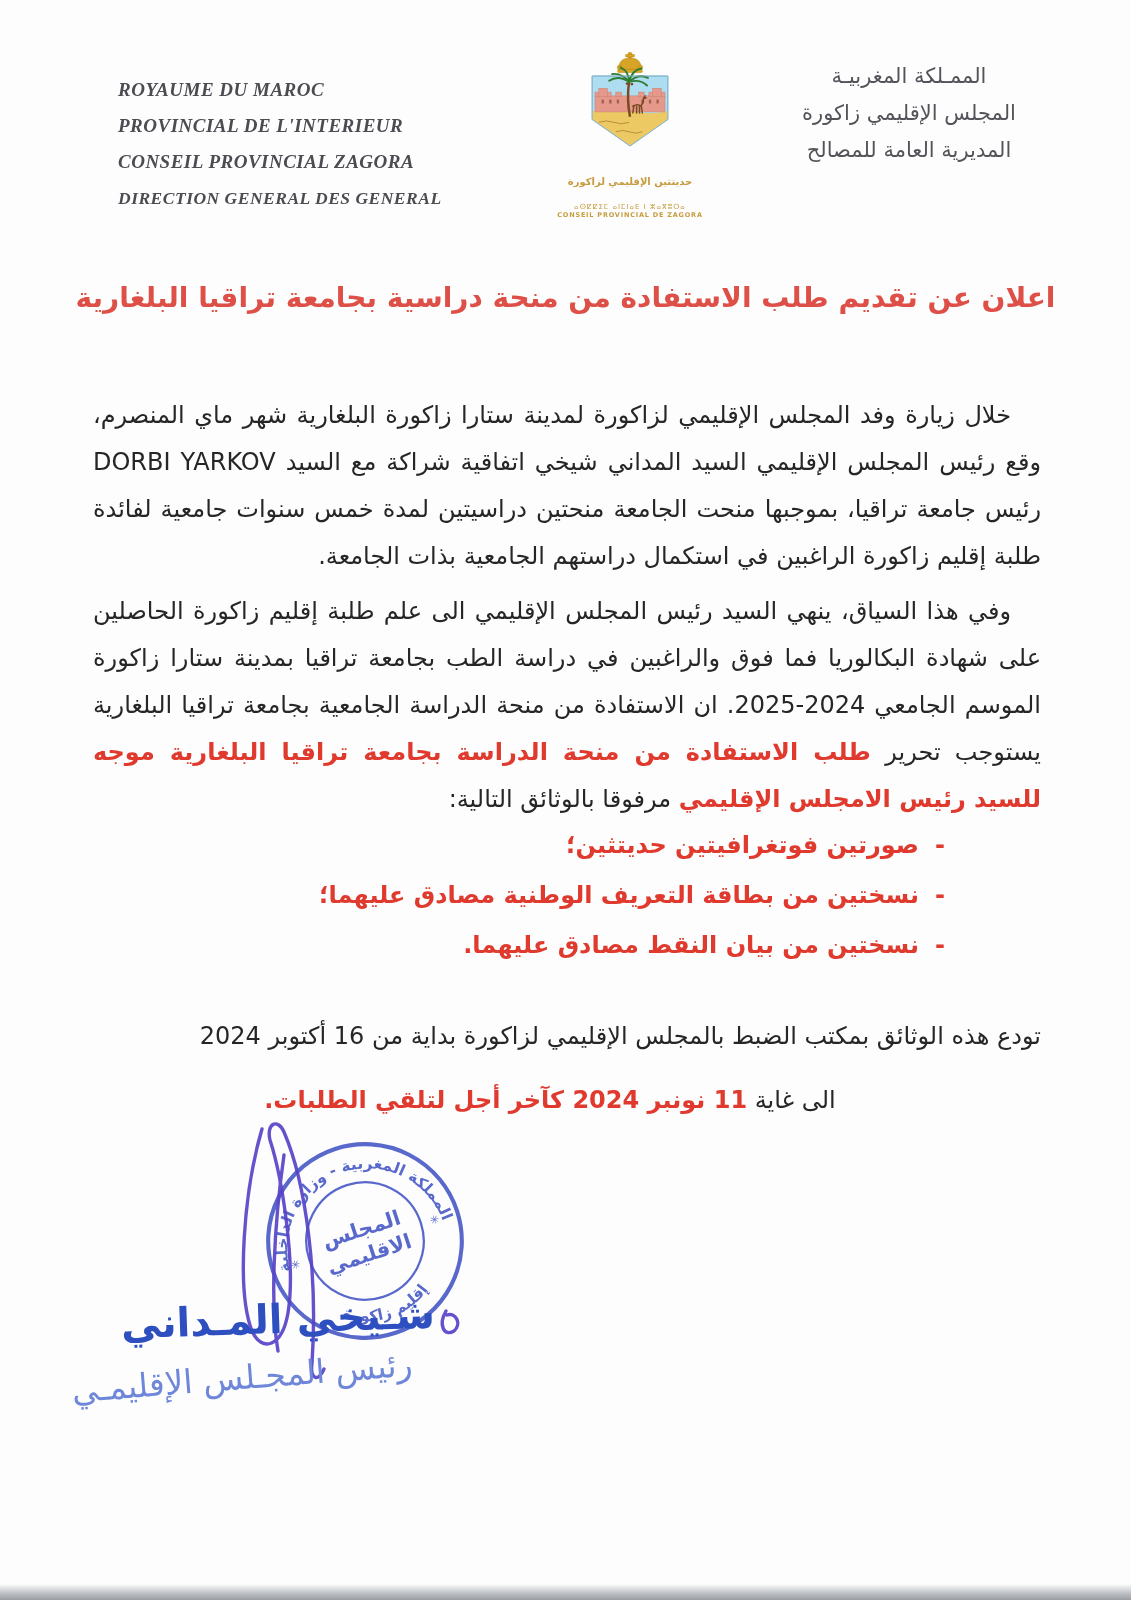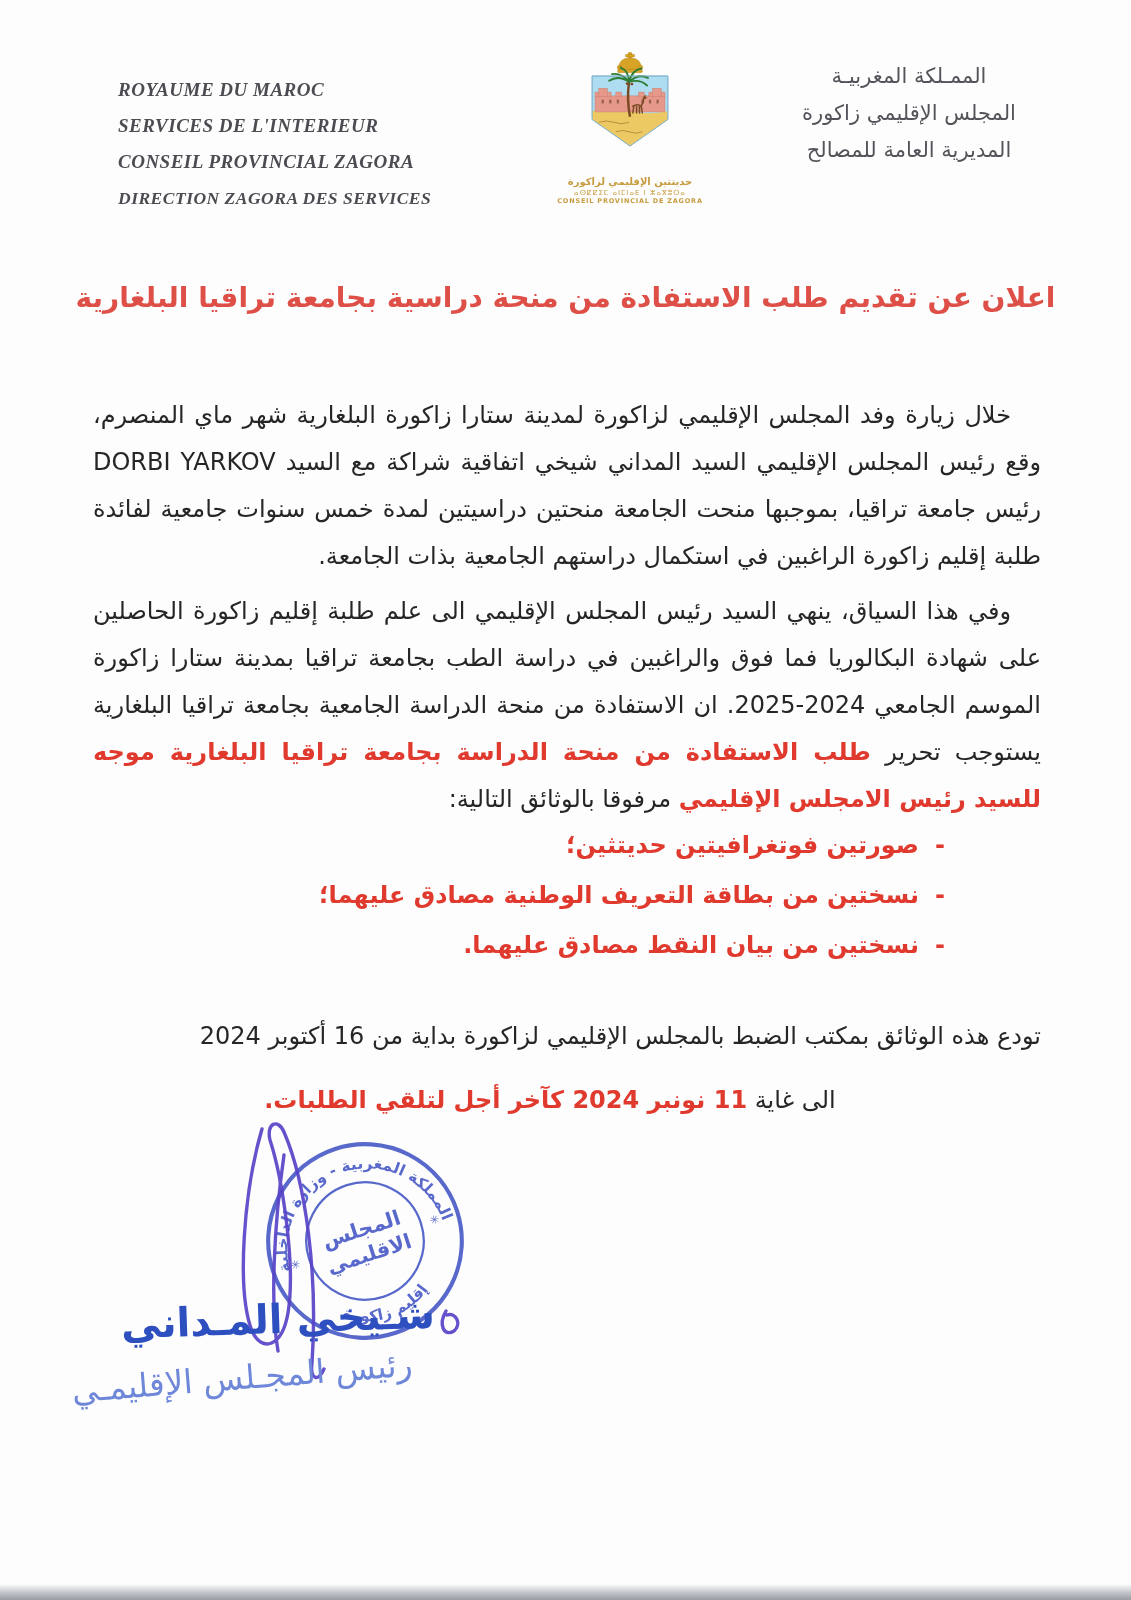--- a/index.html
+++ b/index.html
@@ -19,21 +19,21 @@
     font-size:19px;line-height:36px;letter-spacing:.5px;
   }
   .hdr-fr .l4{font-size:17.5px;}
   .hdr-ar{
     right:62px;top:58px;width:320px;direction:rtl;text-align:center;
     font-size:21px;line-height:37px;color:#53535a;
   }
   .logo-wrap{left:540px;top:52px;width:180px;text-align:center;}
   .logo-cap{margin-top:2px;line-height:1.25;color:#c69c3f;}
   .logo-cap .ar{font-size:10px;font-weight:bold;direction:rtl;}
-  .logo-cap .tf{font-size:7px;letter-spacing:1px;}
+  .logo-cap .tf{font-size:7px;letter-spacing:1px;margin-top:14px;}
   .logo-cap .fr{font-size:6.5px;font-weight:bold;letter-spacing:.8px;}
 
   
   .doc-title{
     left:60px;top:281px;width:1011px;text-align:center;direction:rtl;
     font-size:28px;font-weight:bold;color:#dd4f47;
   }
 
   
   .para{
@@ -76,23 +76,23 @@
   .scan-band{
     left:0;top:1584px;width:1131px;height:16px;
     background:linear-gradient(to bottom,rgba(150,156,163,0),rgba(142,148,156,.55) 55%,rgba(120,126,134,.75));
   }
 </style>
 </head>
 <body>
 
 <div class="abs hdr-fr">
   <div>ROYAUME DU MAROC</div>
-  <div>SERVICES DE L'INTERIEUR</div>
+  <div>PROVINCIAL DE L'INTERIEUR</div>
   <div>CONSEIL PROVINCIAL ZAGORA</div>
-  <div class="l4">DIRECTION ZAGORA DES SERVICES</div>
+  <div class="l4">DIRECTION GENERAL DES GENERAL</div>
 </div>
 
 <div class="abs logo-wrap">
   <svg width="104" height="118" viewBox="0 0 110 124">
 
     <g fill="#d8a428" stroke="#b8860b" stroke-width="0.6">
       <rect x="53.2" y="0" width="3.6" height="6" rx="1"></rect>
       <rect x="50.2" y="2.2" width="9.6" height="2.6" rx="1"></rect>
       <path d="M43,18 C43,10 47,6 55,6 C63,6 67,10 67,18 Z"></path>
       <circle cx="44" cy="16" r="2.4"></circle>

